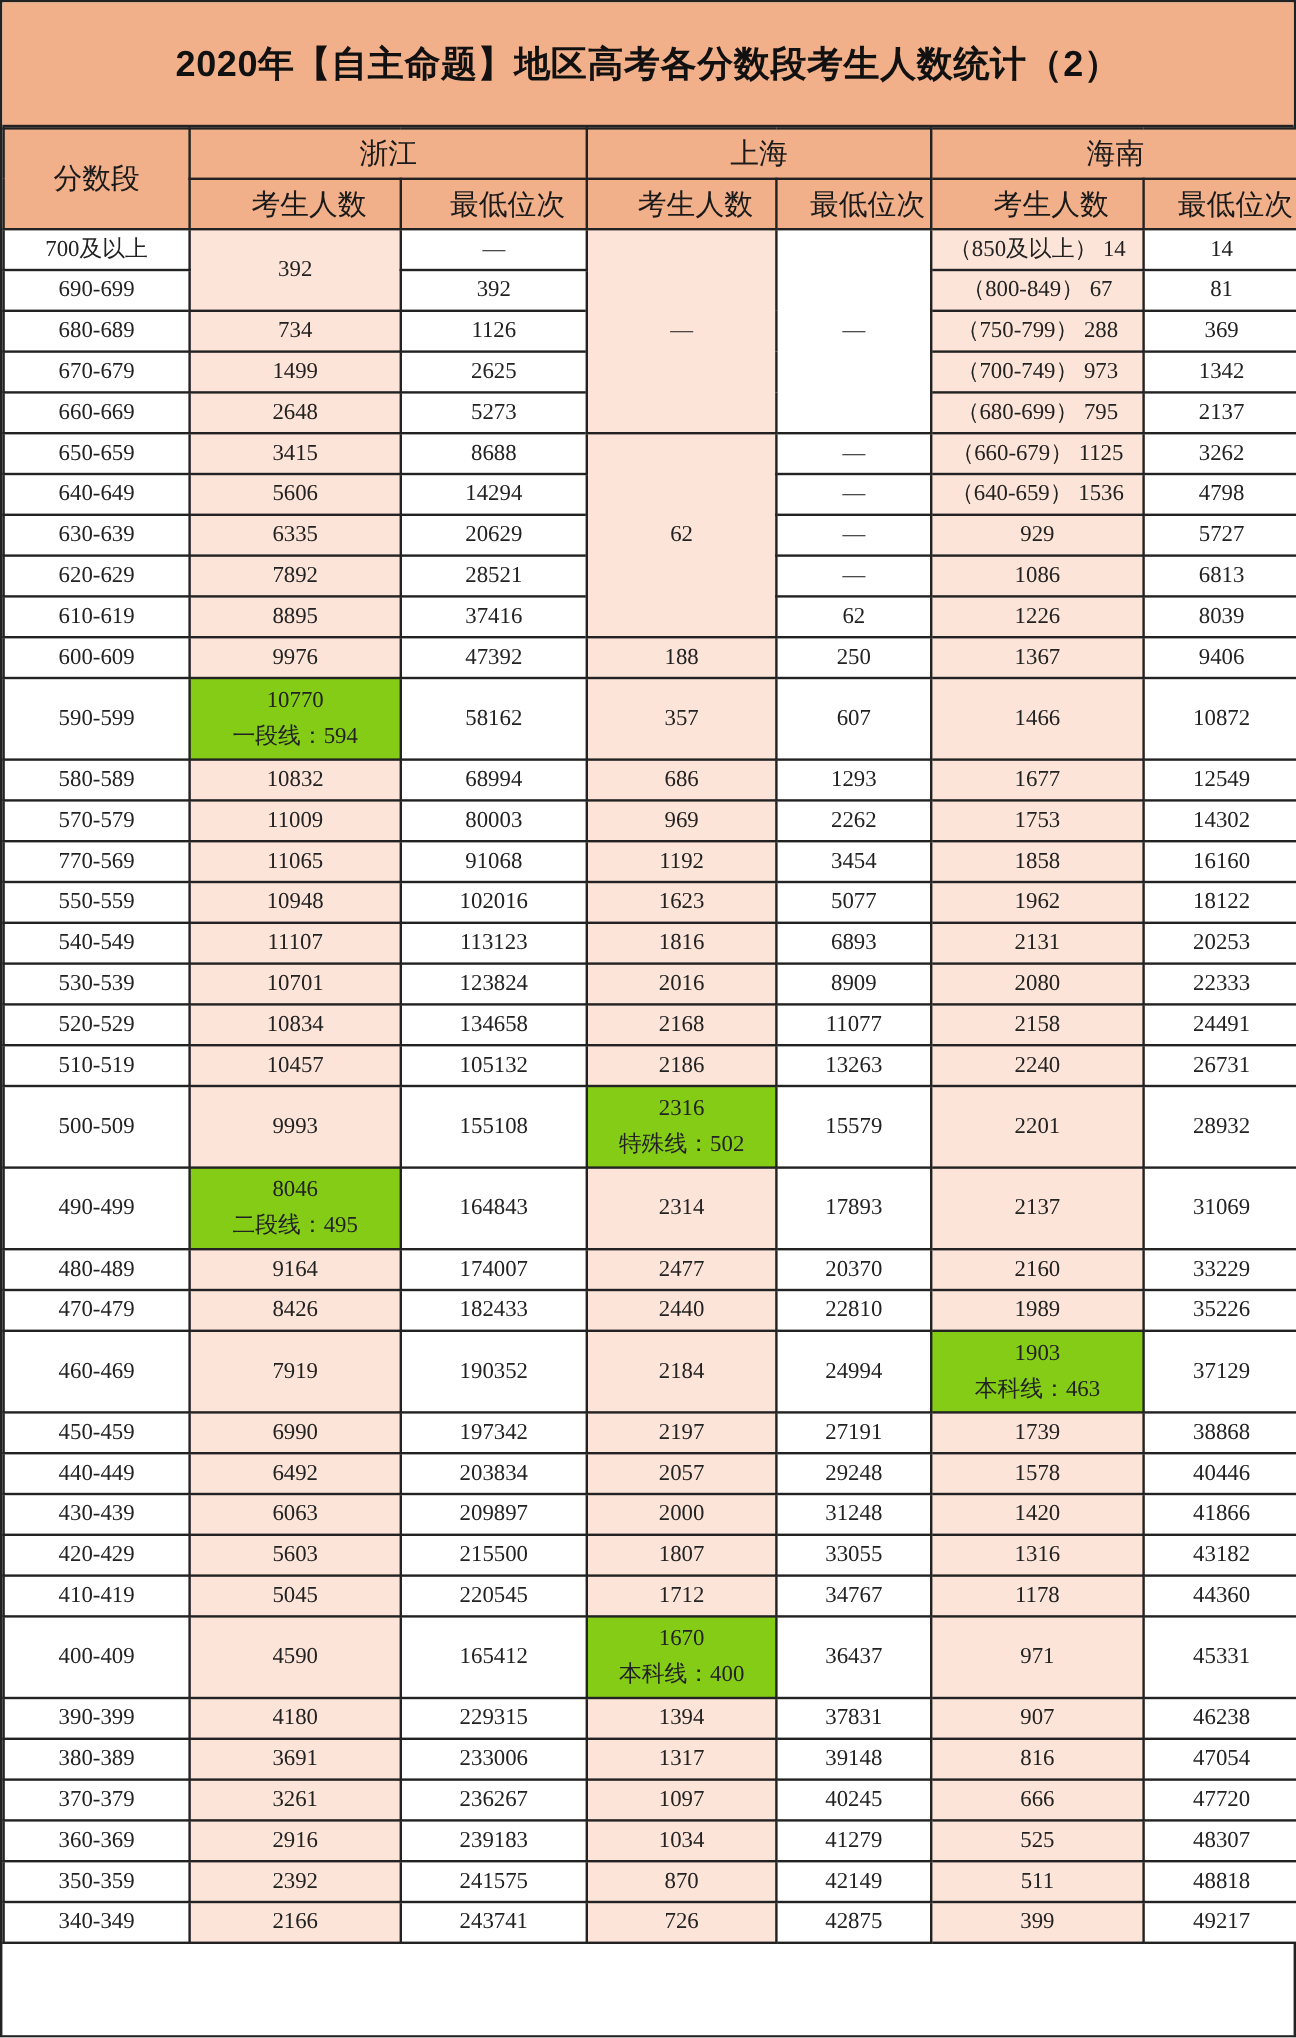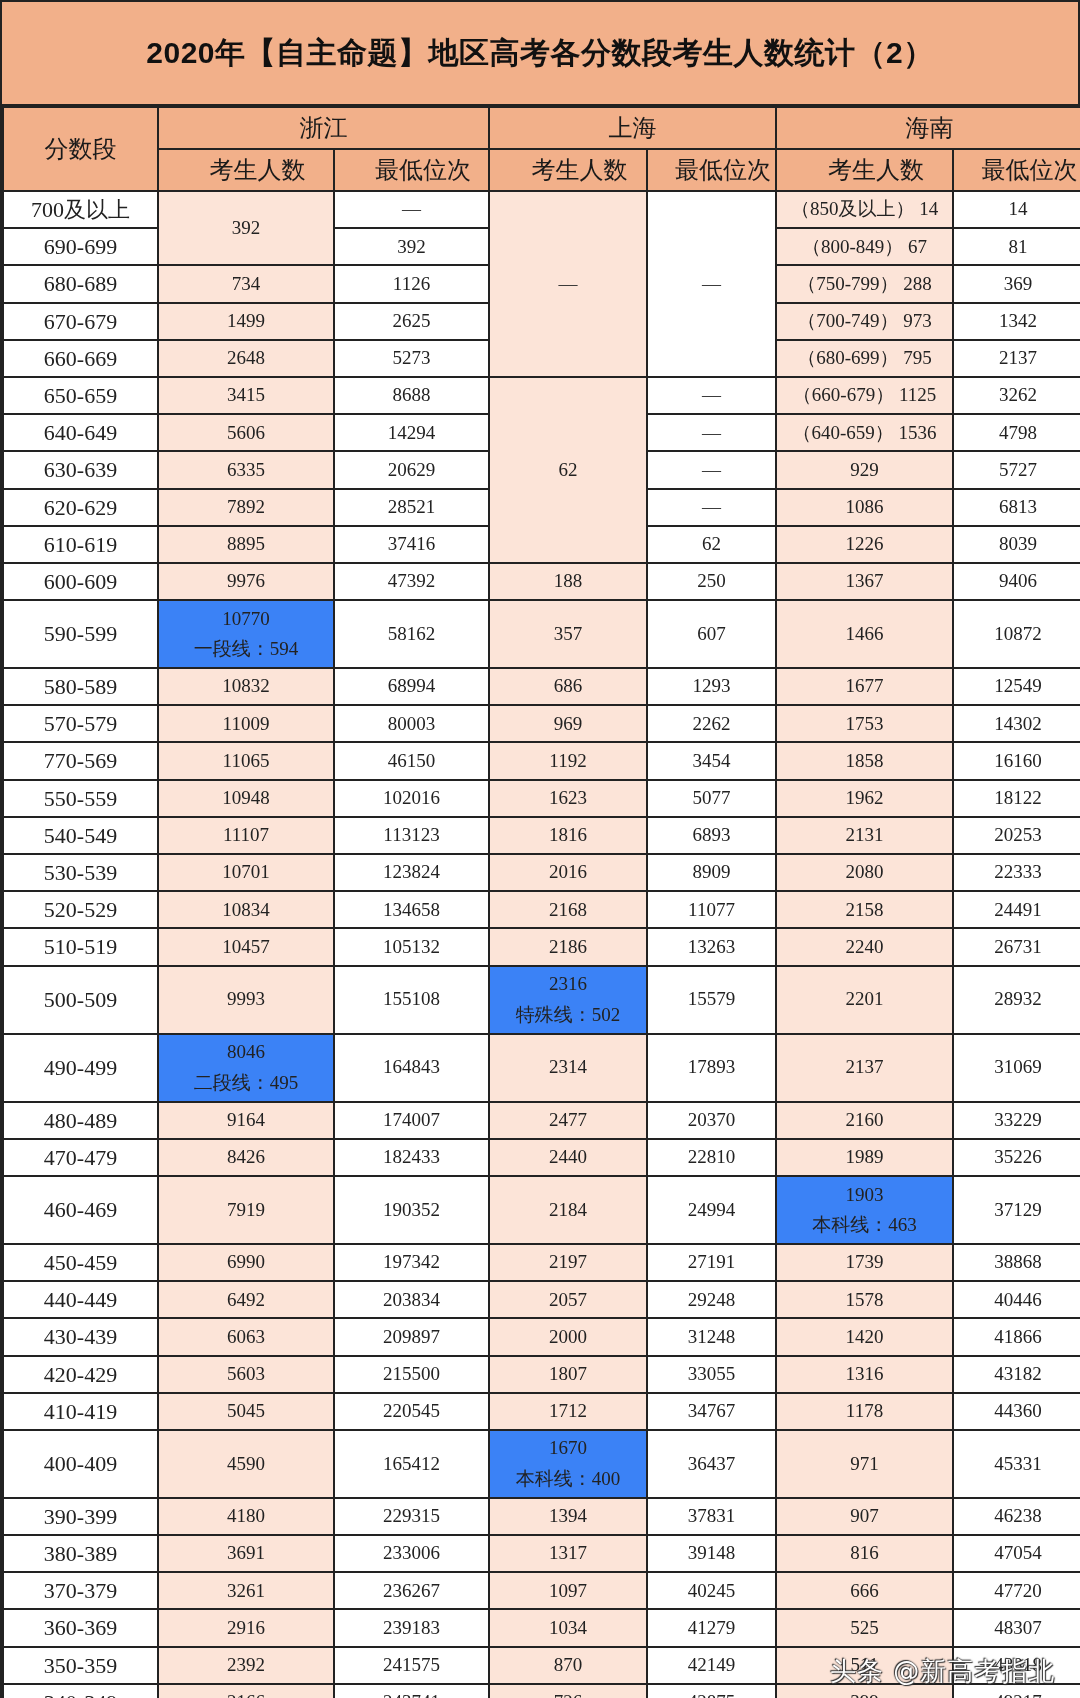--- a/index.html
+++ b/index.html
@@ -15,24 +15,24 @@
   td, th {
     border: 2px solid #222; text-align: center; vertical-align: middle; padding: 0;
     font-family: "Liberation Serif", "DejaVu Serif", serif; font-size: 19px; color: #222;
     font-weight: normal; line-height: 1.6;
   }
   th { background: #F2B08A; font-size: 24px; color: #1a1a1a; font-family: "DejaVu Serif", "Liberation Serif", serif; }
   .hdr1 th { height: 40px; }
   .hdr2 th { height: 40px; padding-left: 23px; }
   tr.row td { height: 32px; }
   tr.row.tall td { height: 66px; }
-  td.band { background: #fff; font-size: 22px; }
+  td.band { background: #fff; font-size: 19px; }
   td.cnt { background: #FCE4D8; }
   td.rank { background: #fff; }
-  td.hl { background: #3b82f6; }
+  td.hl { background: #84cc16; }
   td.dash { color: #333; }
   .watermark {
     position: absolute; left: 828px; top: 1652px;
     font-family: "DejaVu Sans", "Liberation Sans", sans-serif; font-size: 26px; color: #fff;
     text-shadow: 0 0 2px #333, 1px 1px 1px #333, -1px -1px 1px #333;
     letter-spacing: 1px; pointer-events: none;
   }
 </style>
 </head>
 <body>
@@ -351,21 +351,21 @@
           </td>
         </tr>
         <tr class="row">
           <td class="band">
             <div>770-569</div>
           </td>
           <td class="cnt">
             <div>11065</div>
           </td>
           <td class="rank">
-            <div>46150</div>
+            <div>91068</div>
           </td>
           <td class="cnt">
             <div>1192</div>
           </td>
           <td class="rank">
             <div>3454</div>
           </td>
           <td class="cnt">
             <div>1858</div>
           </td>
@@ -878,14 +878,13 @@
           </td>
           <td class="cnt">
             <div>399</div>
           </td>
           <td class="rank">
             <div>49217</div>
           </td>
         </tr>
       </tbody>
   </table>
-  <div class="watermark">头条 @新高考指北</div>
 </div>
 
 </body></html>

